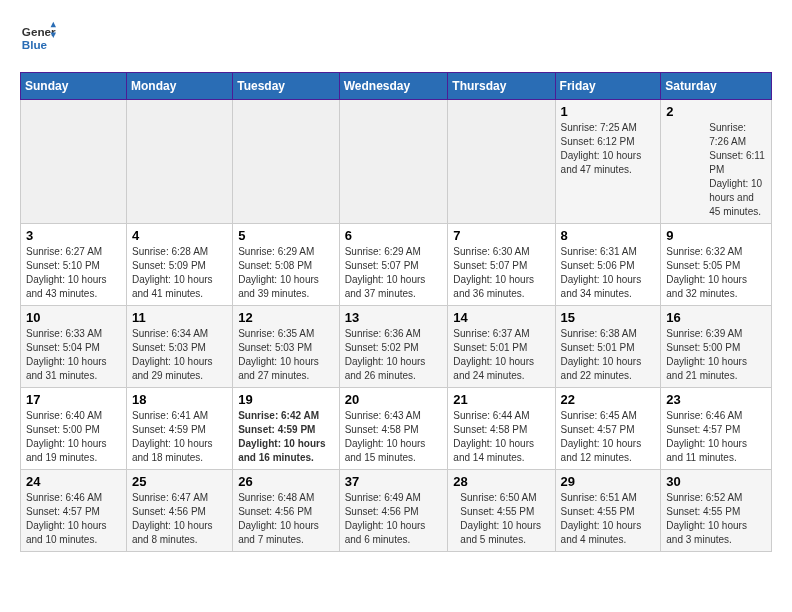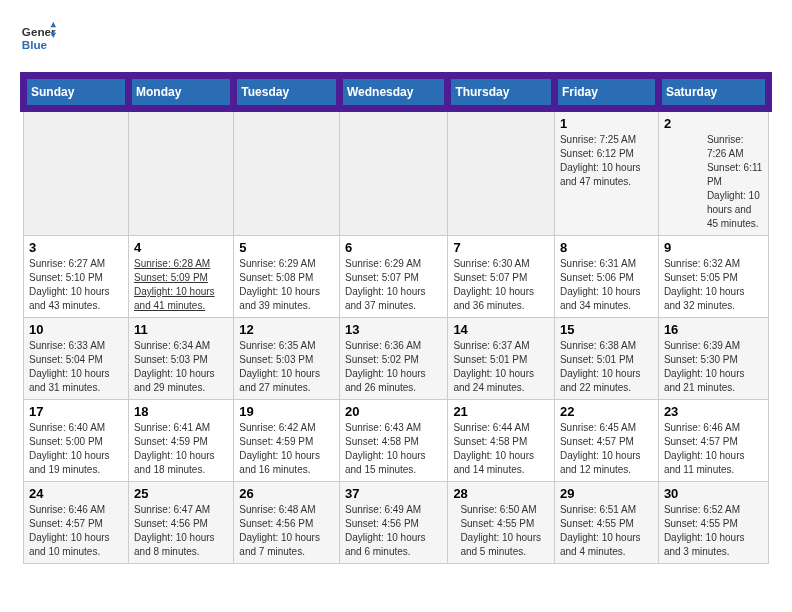--- a/index.html
+++ b/index.html
@@ -42,21 +42,21 @@
       border-collapse: collapse;
       font-size: 11px;
     }
     thead tr th {
       background-color: #2a6db5;
       color: #fff;
       padding: 6px 4px;
       text-align: left;
       font-size: 12px;
       font-weight: bold;
-      border: 7px solid #4c1d95;
+      border: 1px solid #4c1d95;
     }
     tbody tr td {
       vertical-align: top;
       padding: 4px 5px;
       border: 1px solid #ccc;
       height: 80px;
       width: 113px;
       background: #fff;
     }
     tbody tr:nth-child(odd) td {
@@ -129,21 +129,21 @@
       </tr>
       <tr>
         <td>
           <span class="day-number">3</span>
           <div class="day-info" style="white-space: pre-line;">Sunrise: 6:27 AM
 Sunset: 5:10 PM
 Daylight: 10 hours and 43 minutes.</div>
         </td>
         <td>
           <span class="day-number">4</span>
-          <div class="day-info" style="white-space: pre-line; text-decoration: underline;">Sunrise: 6:28 AM
+          <div class="day-info" style="white-space: pre-line;">Sunrise: 6:28 AM
 Sunset: 5:09 PM
 Daylight: 10 hours and 41 minutes.</div>
         </td>
         <td>
           <span class="day-number">5</span>
           <div class="day-info" style="white-space: pre-line;">Sunrise: 6:29 AM
 Sunset: 5:08 PM
 Daylight: 10 hours and 39 minutes.</div>
         </td>
         <td>
@@ -204,40 +204,40 @@
         </td>
         <td>
           <span class="day-number">15</span>
           <div class="day-info" style="white-space: pre-line;">Sunrise: 6:38 AM
 Sunset: 5:01 PM
 Daylight: 10 hours and 22 minutes.</div>
         </td>
         <td>
           <span class="day-number">16</span>
           <div class="day-info" style="white-space: pre-line;">Sunrise: 6:39 AM
-Sunset: 5:30 PM
+Sunset: 5:00 PM
 Daylight: 10 hours and 21 minutes.</div>
         </td>
       </tr>
       <tr>
         <td>
           <span class="day-number">17</span>
           <div class="day-info" style="white-space: pre-line;">Sunrise: 6:40 AM
 Sunset: 5:00 PM
 Daylight: 10 hours and 19 minutes.</div>
         </td>
         <td>
           <span class="day-number">18</span>
           <div class="day-info" style="white-space: pre-line;">Sunrise: 6:41 AM
 Sunset: 4:59 PM
 Daylight: 10 hours and 18 minutes.</div>
         </td>
         <td>
           <span class="day-number">19</span>
-          <div class="day-info" style="white-space: pre-line;">Sunrise: 6:42 AM
+          <div class="day-info" style="white-space: pre-line; font-weight: bold;">Sunrise: 6:42 AM
 Sunset: 4:59 PM
 Daylight: 10 hours and 16 minutes.</div>
         </td>
         <td>
           <span class="day-number">20</span>
           <div class="day-info" style="white-space: pre-line;">Sunrise: 6:43 AM
 Sunset: 4:58 PM
 Daylight: 10 hours and 15 minutes.</div>
         </td>
         <td>

